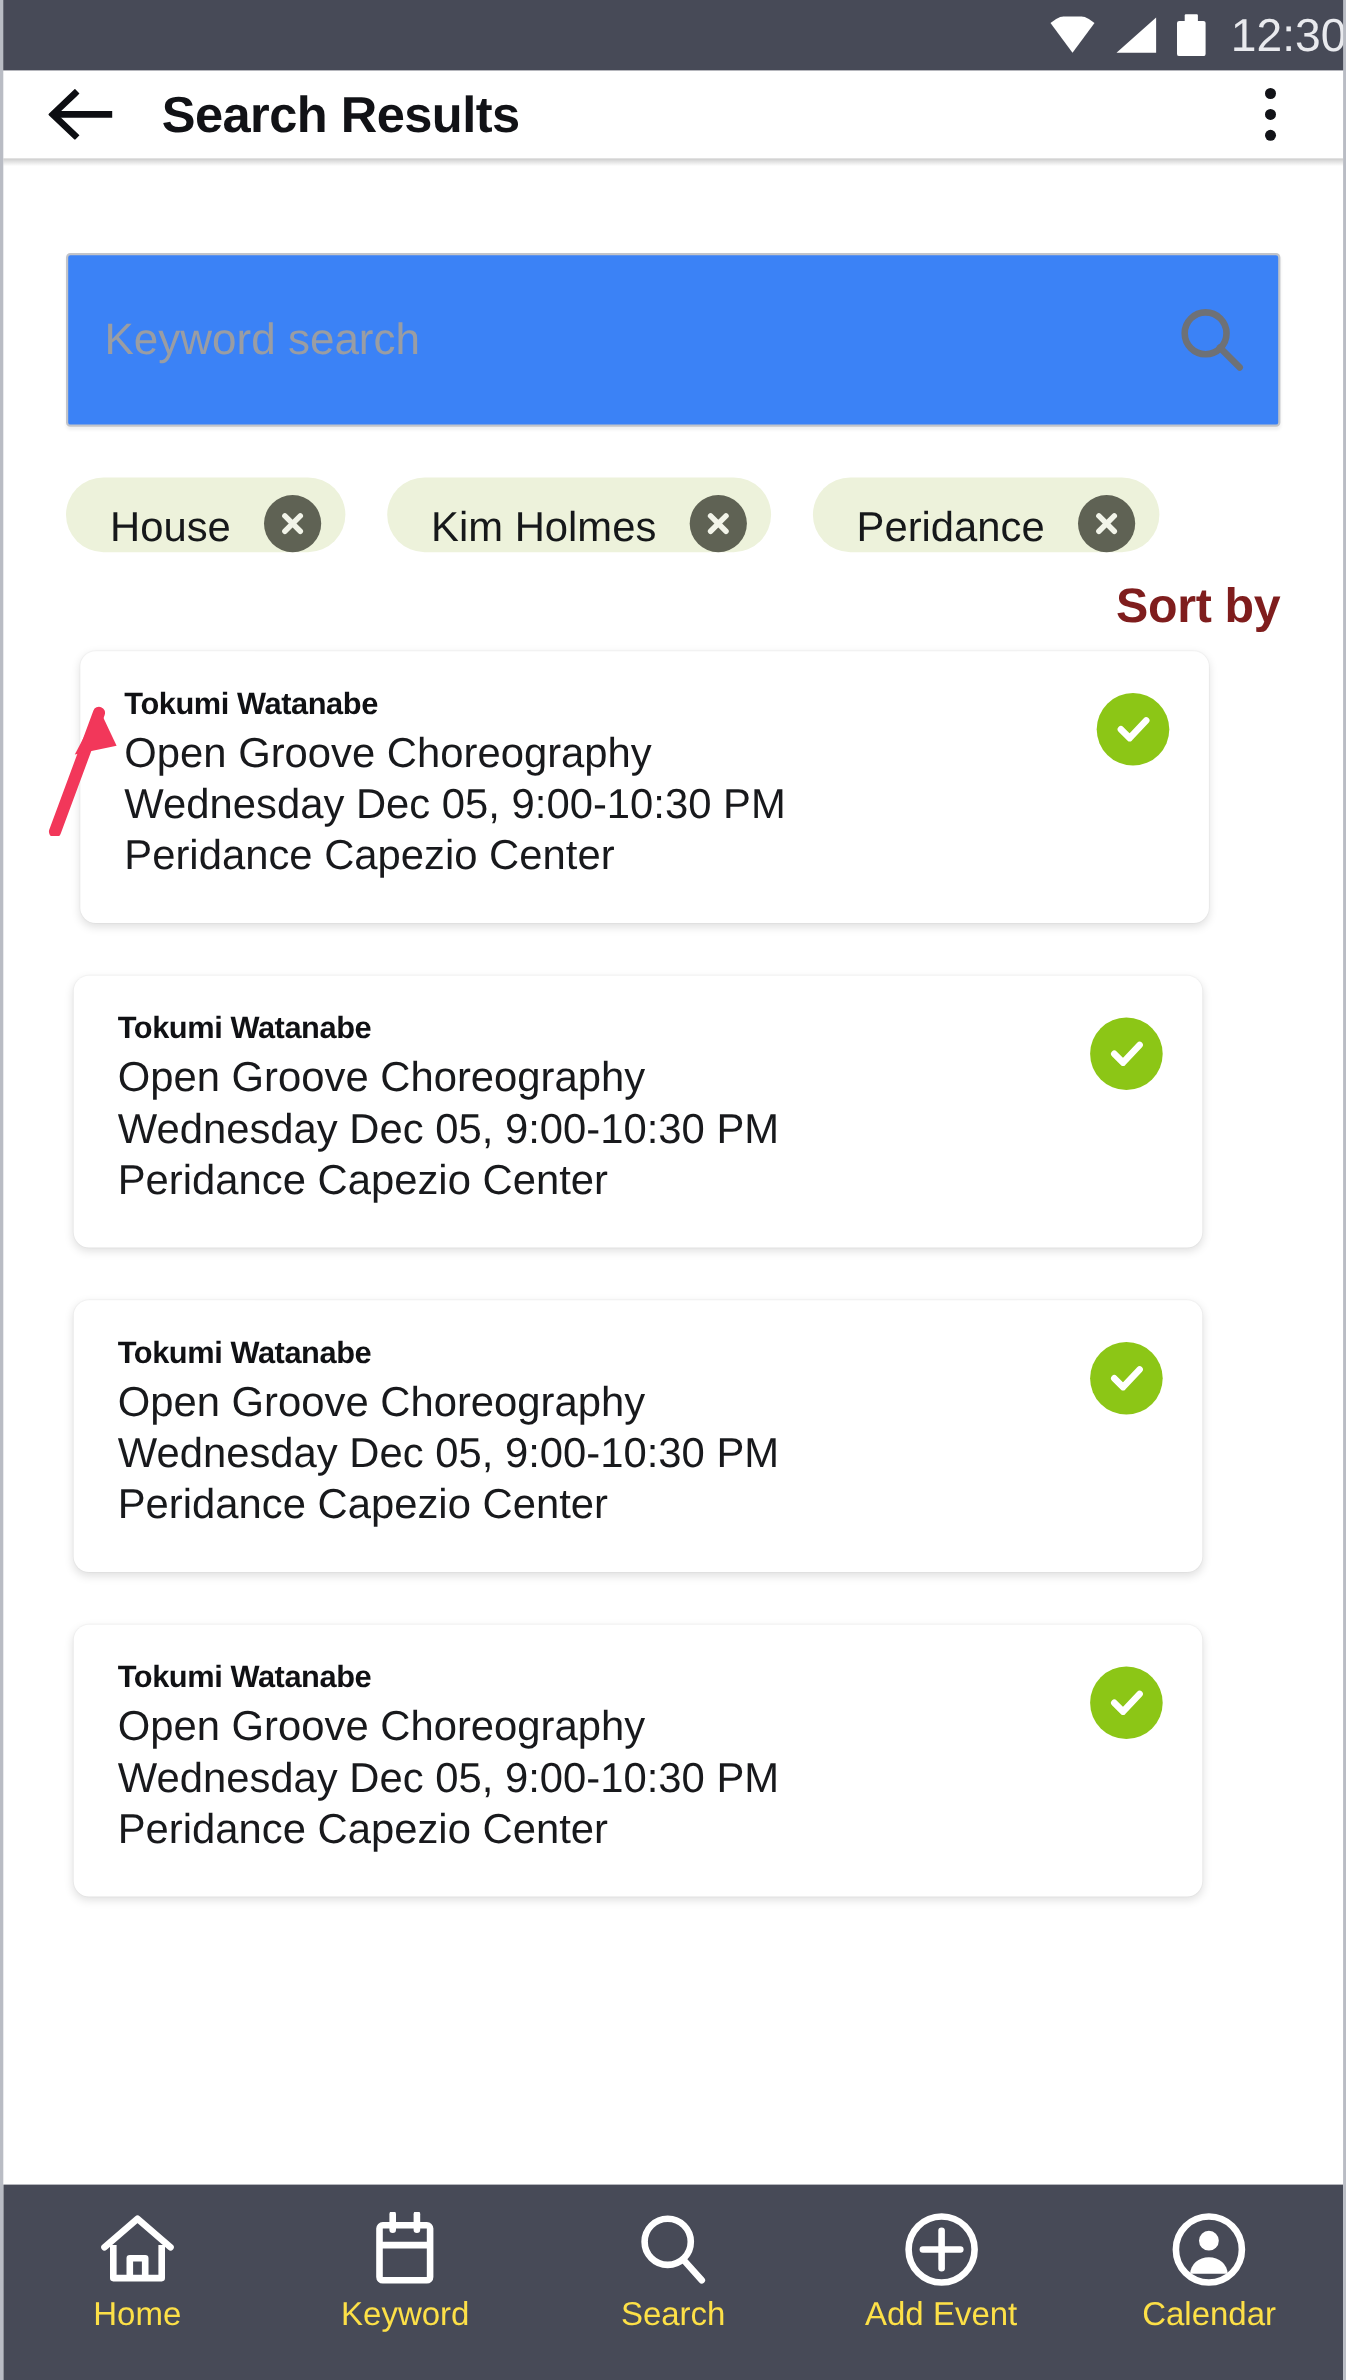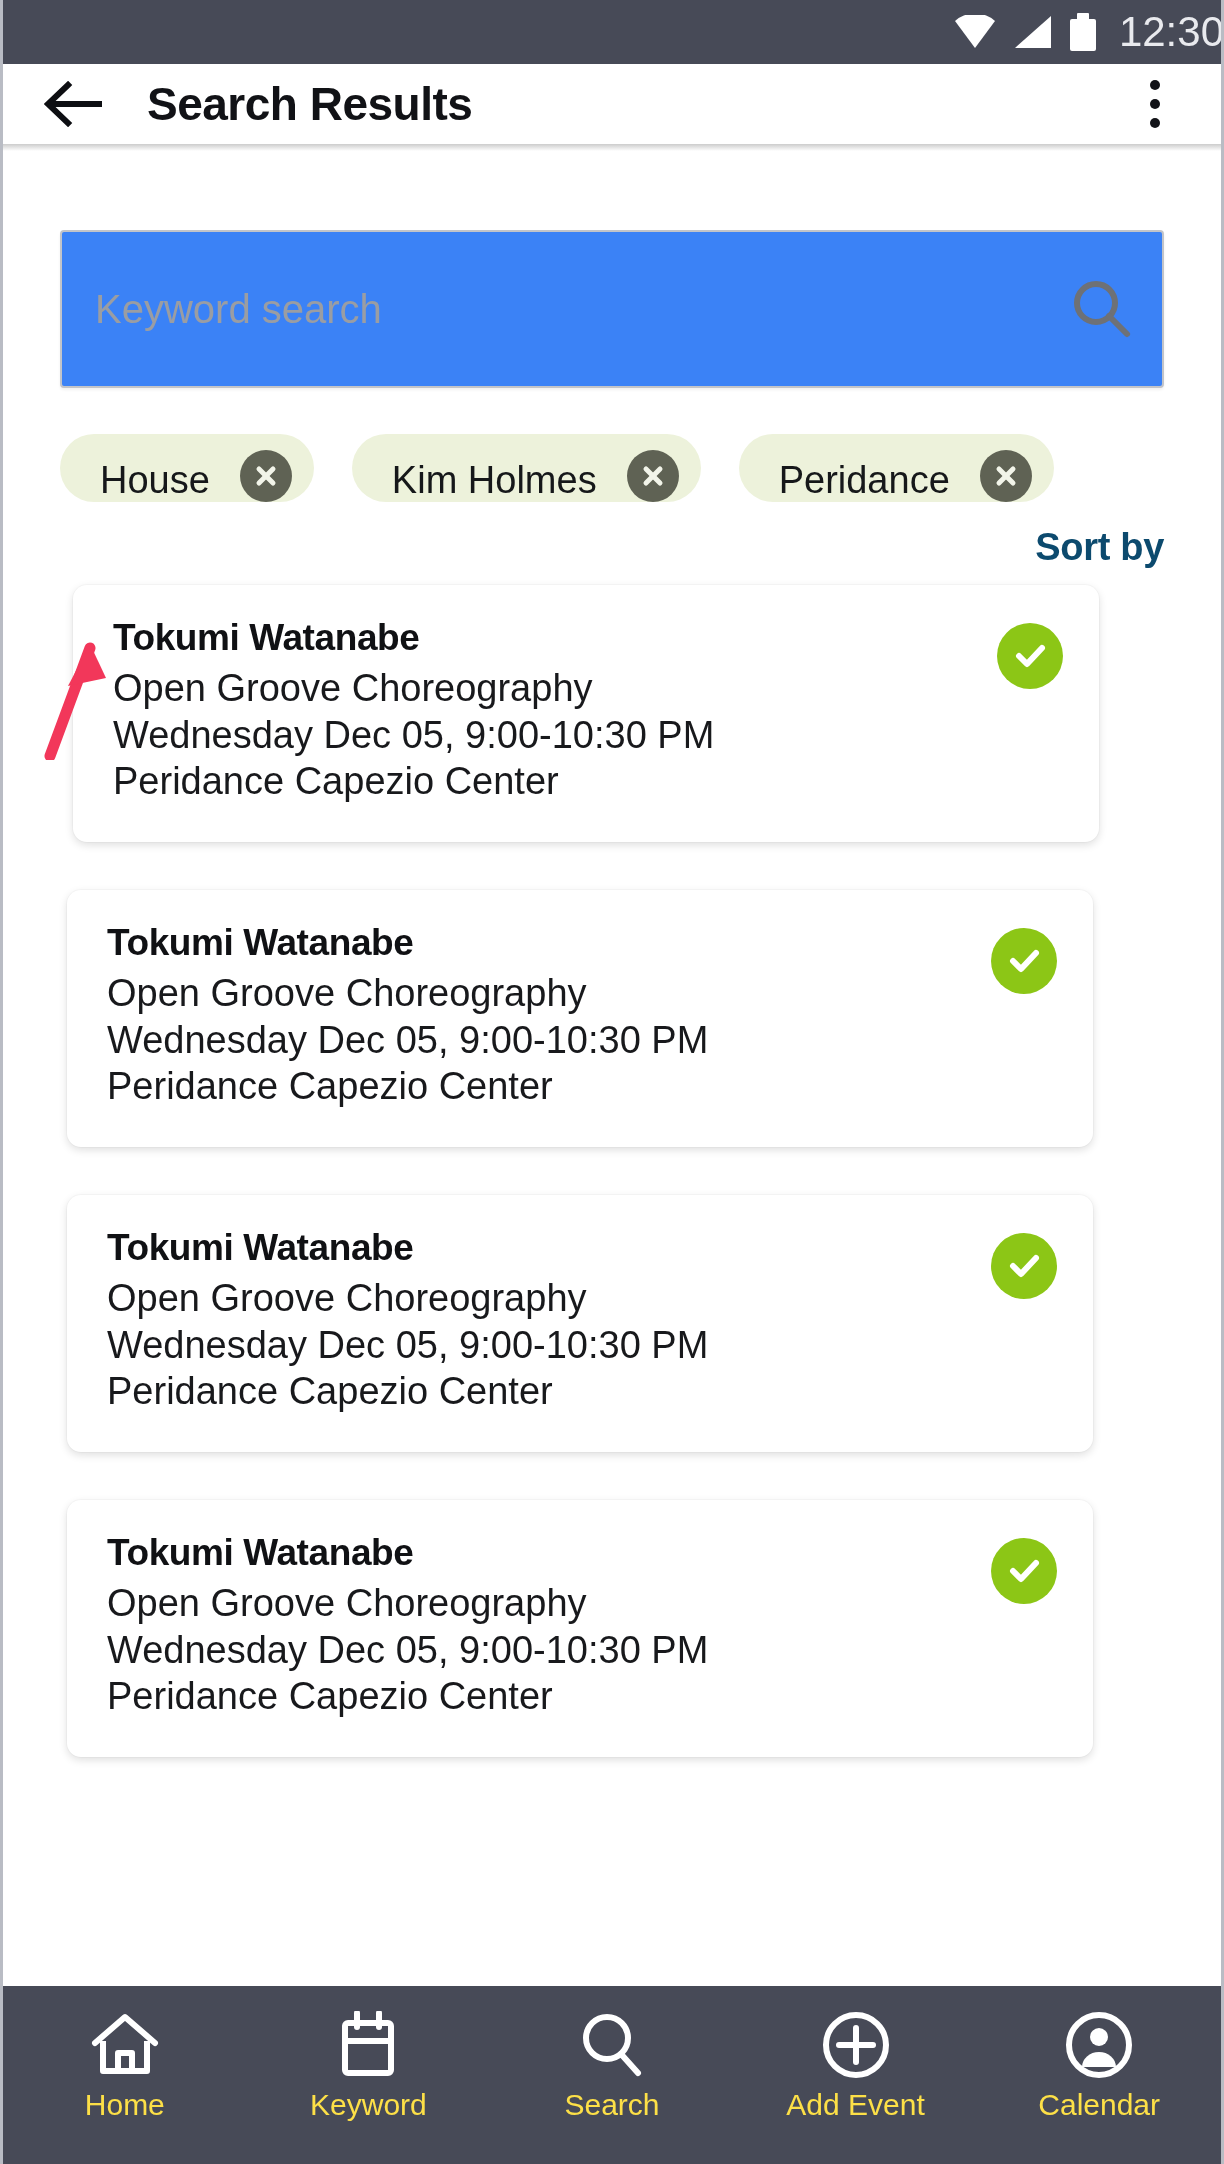--- a/index.html
+++ b/index.html
@@ -130,21 +130,21 @@
     flex: 0 0 auto;
   }
   .chip-x svg { display:block; }
 
   
   .sortrow {
     display:flex; justify-content:flex-end;
     padding: 24px 57px 0 0;
   }
   .sortby {
-    font-size: 38px; font-weight: 700; color: #0c4a6e;
+    font-size: 44px; font-weight: 700; color: #7f1d1d;
     font-family: "Liberation Sans", sans-serif;
     letter-spacing: -0.3px;
   }
 
   
   .cards { padding: 16px 0 0 0; position: relative; }
   .card {
     position: relative;
     background: #ffffff;
     border-radius: 14px;
@@ -152,21 +152,21 @@
     padding: 32px 36px 34px 40px;
     display: flex; align-items: flex-start;
     margin-bottom: 48px;
   }
   .card.c0 { margin-left: 70px; margin-right: 122px; }
   .card.c1 { margin-left: 64px; margin-right: 128px; }
   .card.c2 { margin-left: 64px; margin-right: 128px; }
   .card.c3 { margin-left: 64px; margin-right: 128px; }
   .card-body { flex: 1; min-width: 0; }
   .card-title {
-    font-size: 37px; font-weight: 700; color: #101114;
+    font-size: 28px; font-weight: 700; color: #101114;
     letter-spacing: -0.4px; margin-bottom: 9px;
     font-family: "Liberation Sans", sans-serif;
   }
   .card-line {
     font-size: 38px; color: #18191c; line-height: 1.07;
     margin-bottom: 6px;
     font-family: "Liberation Sans", sans-serif;
   }
   .card-check {
     width: 66px; height: 66px; border-radius: 50%;

